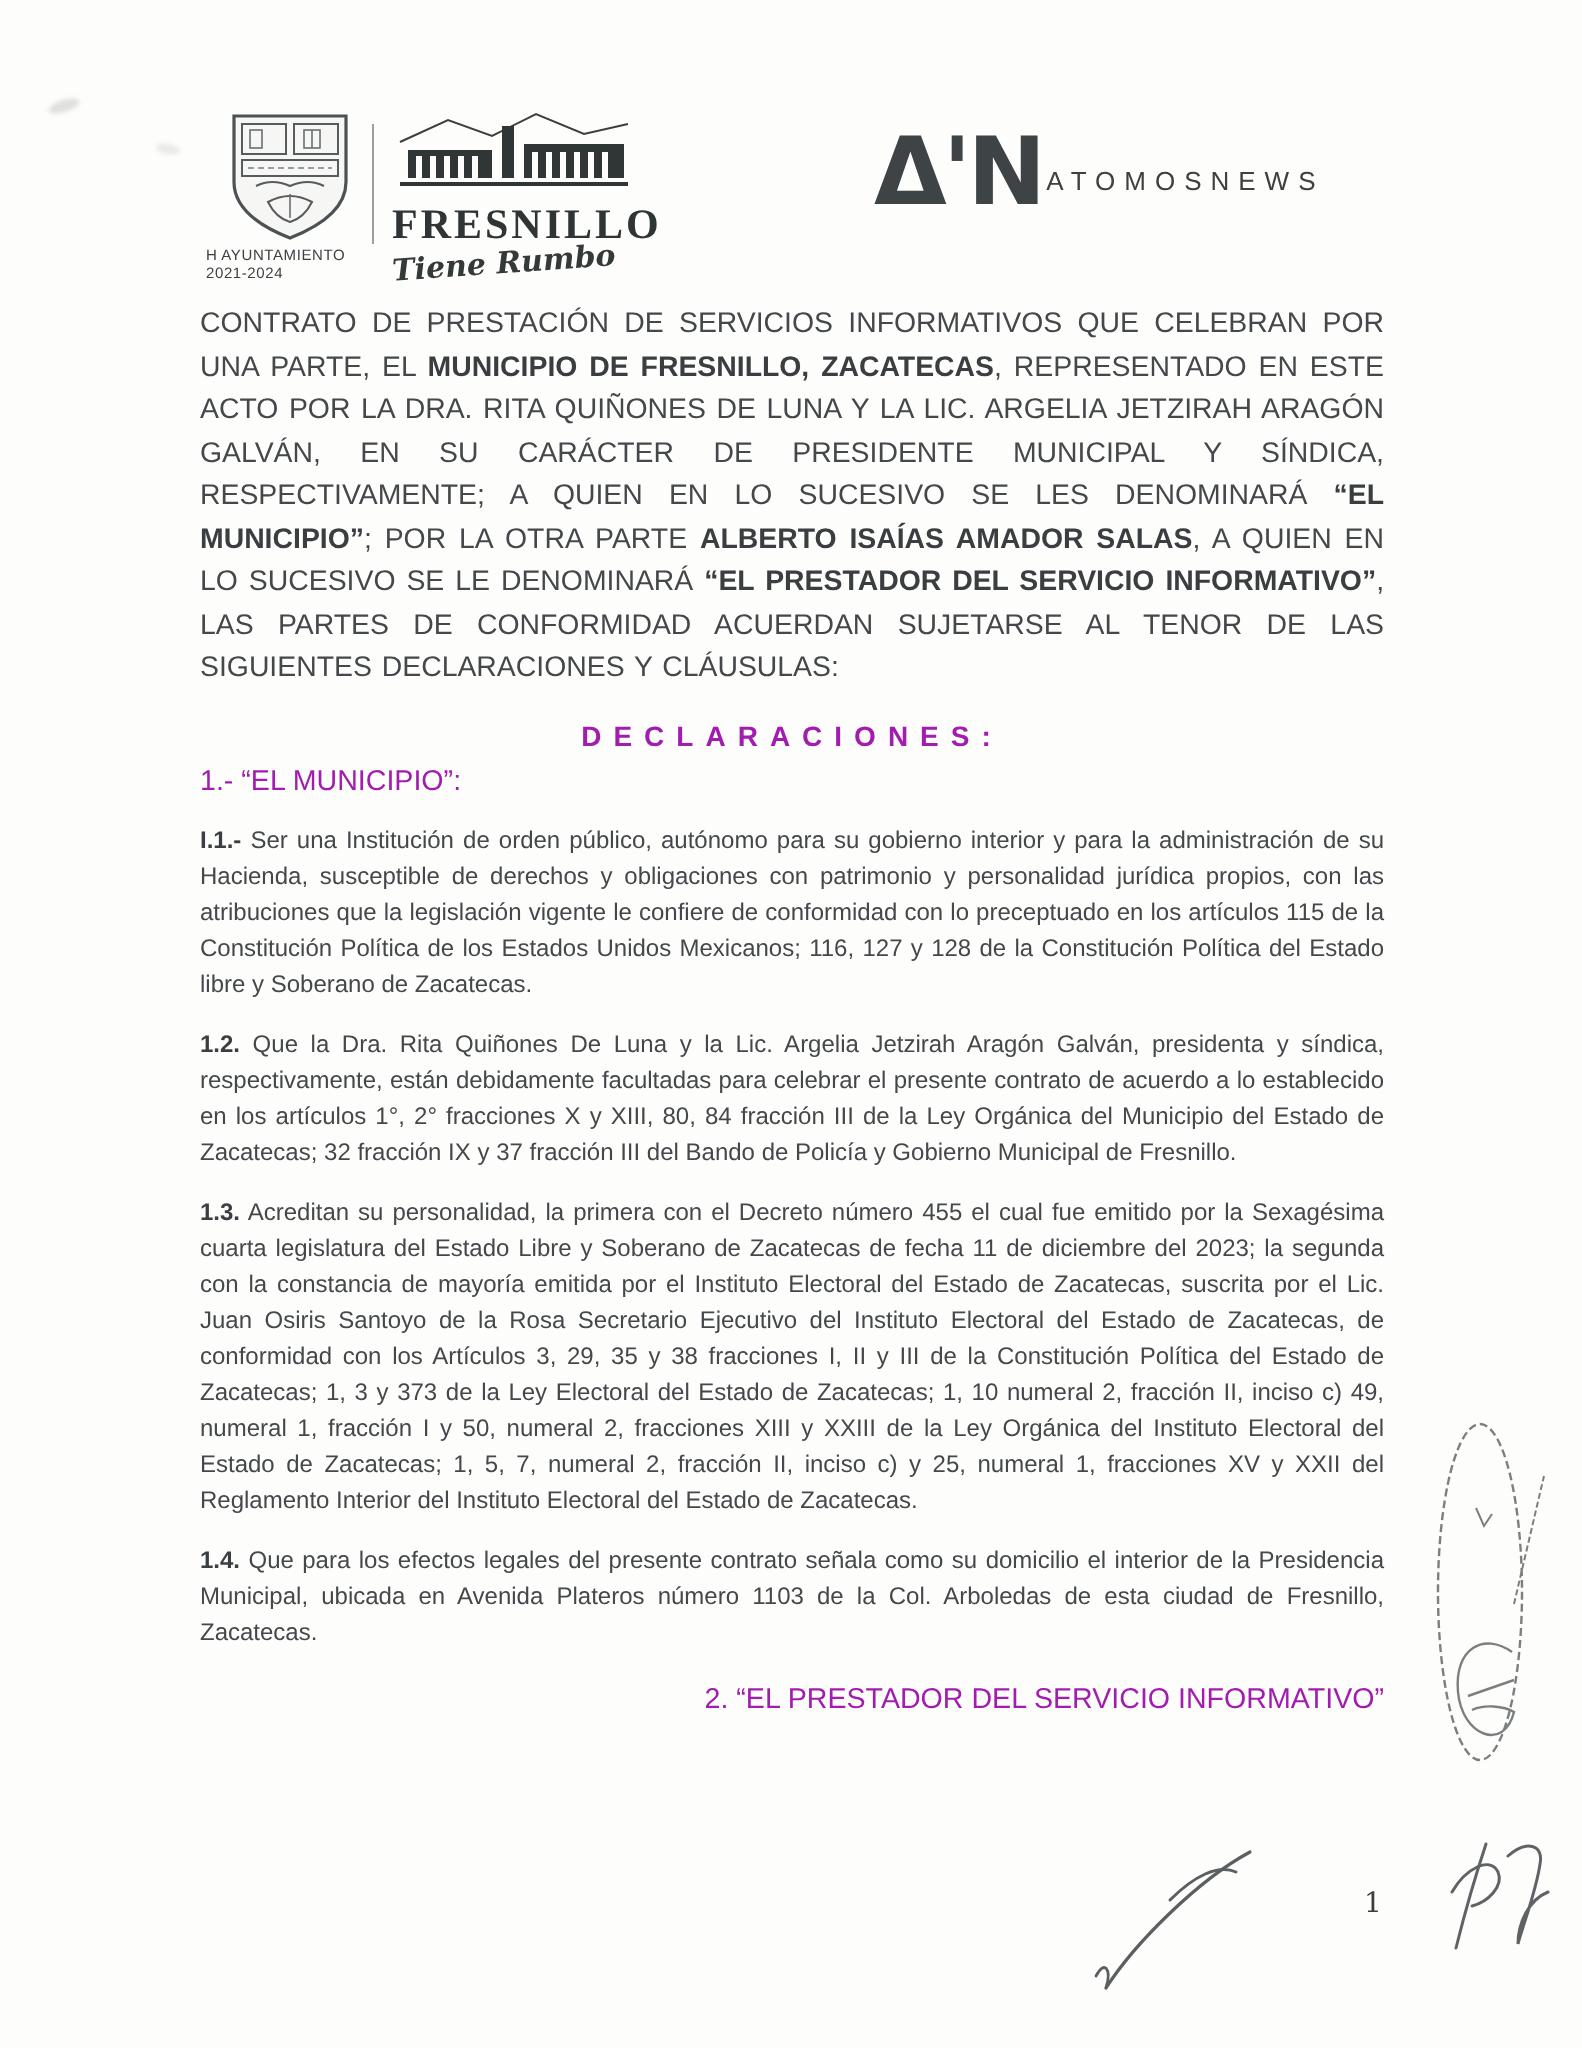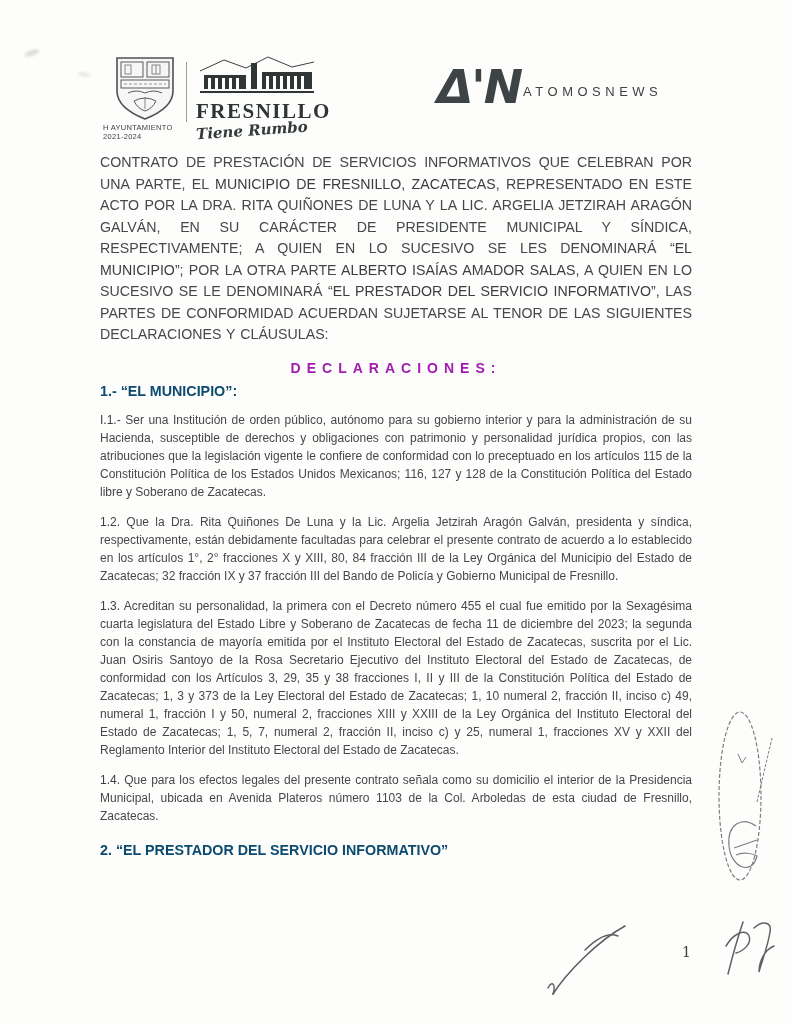--- a/index.html
+++ b/index.html
@@ -11,30 +11,30 @@
   
   .header{position:absolute;left:0;top:0;width:791px;height:150px;}
   .crest{position:absolute;left:103px;top:53px;width:84px;}
   .crest svg{display:block;margin:0 auto;}
   .crest-caption{font-size:7.5px;line-height:9px;color:#3d4144;letter-spacing:.3px;margin-top:2px;}
   .header-divider{position:absolute;left:186px;top:62px;width:1px;height:60px;background:#9aa0a0;}
   .fres-logo{position:absolute;left:196px;top:55px;width:125px;text-align:left;color:#2f3534;}
   .fres-word{font-family:"Liberation Serif",serif;font-size:21px;letter-spacing:1.5px;font-weight:600;line-height:20px;}
   .fres-tag{font-family:"DejaVu Serif",serif;font-style:italic;font-weight:700;font-size:15px;line-height:16px;transform:rotate(-4deg);margin-top:1px;color:#343a39;}
   .an-logo{position:absolute;left:437px;top:58px;width:260px;}
-  .an-mono{font-family:"DejaVu Sans",sans-serif;font-weight:700;font-size:47px;line-height:58px;color:#3e4446;letter-spacing:-2px;font-style:italic;}
+  .an-mono{font-family:"DejaVu Sans",sans-serif;font-weight:700;font-size:47px;line-height:58px;color:#3e4446;letter-spacing:-2px;}
   .an-word{font-size:13px;letter-spacing:4.5px;color:#404040;font-weight:500;position:relative;top:-7px;left:2px;}
   
   .content{position:absolute;left:100px;top:152px;width:592px;}
   .opening{margin:0;font-size:14.2px;line-height:21.5px;text-align:justify;word-spacing:1px;}
   .declaraciones{margin:14px 0 0;text-align:center;font-size:14px;font-weight:700;letter-spacing:6px;color:#a21caf;}
-  .sec-heading{margin:7px 0 0;font-size:14.3px;font-weight:700;color:#0c4a6e;}
+  .sec-heading{margin:7px 0 0;font-size:14.3px;font-weight:400;color:#a21caf;}
   .clause{margin:12px 0 0;font-size:12px;line-height:18px;text-align:justify;}
-  .bold{font-weight:400;color:#3b3e41;}
-  .sec2{margin-top:17px;}
+  .bold{font-weight:700;color:#3b3e41;}
+  .sec2{margin-top:17px;text-align:right;}
   
   .mark{position:absolute;}
   .page-number{position:absolute;left:682px;top:944px;font-family:"DejaVu Serif",serif;font-size:14px;color:#3d3d3d;}
   .smudge{position:absolute;left:24px;top:50px;width:16px;height:6px;border-radius:50%;
     background:rgba(90,90,90,.18);filter:blur(1px);transform:rotate(-18deg);}
   .smudge2{position:absolute;left:78px;top:72px;width:12px;height:5px;border-radius:50%;
     background:rgba(90,90,90,.12);filter:blur(1px);transform:rotate(10deg);}
 </style>
 </head>
 <body>

